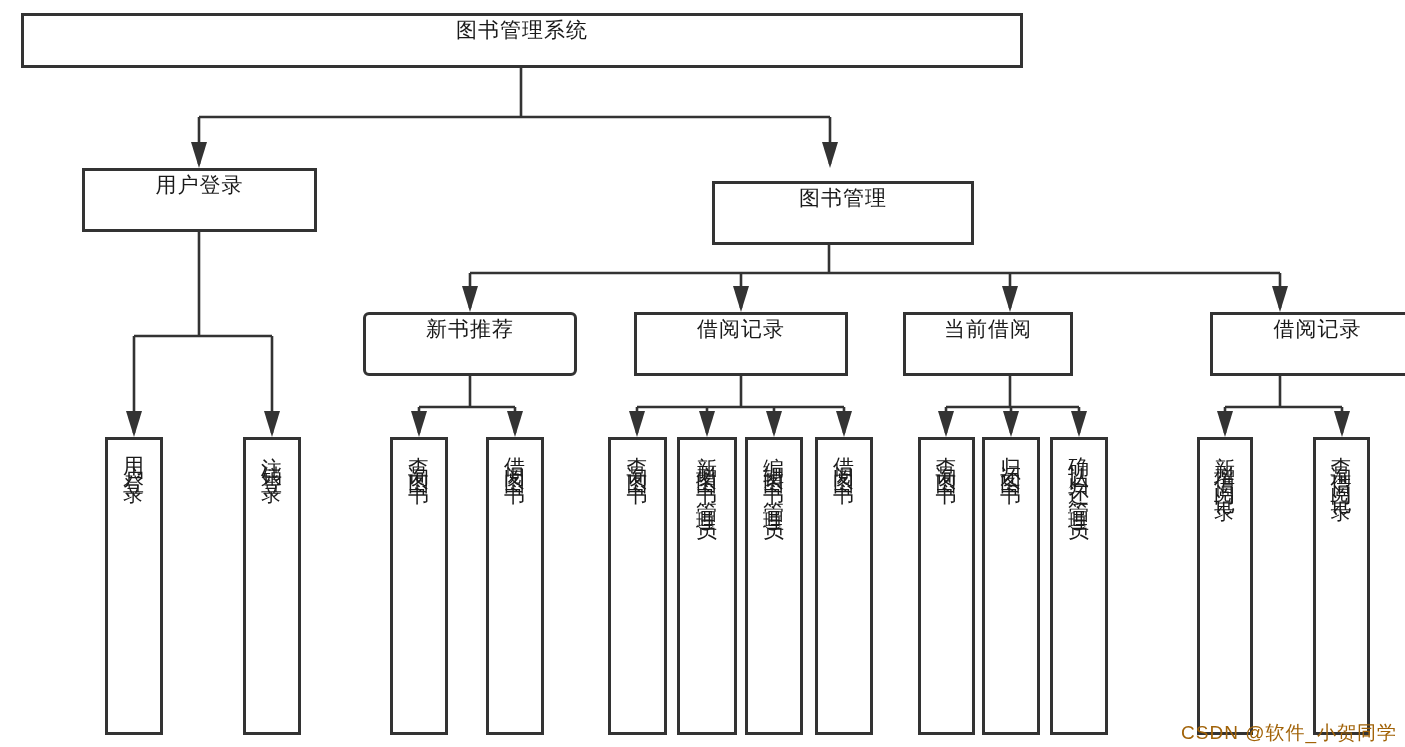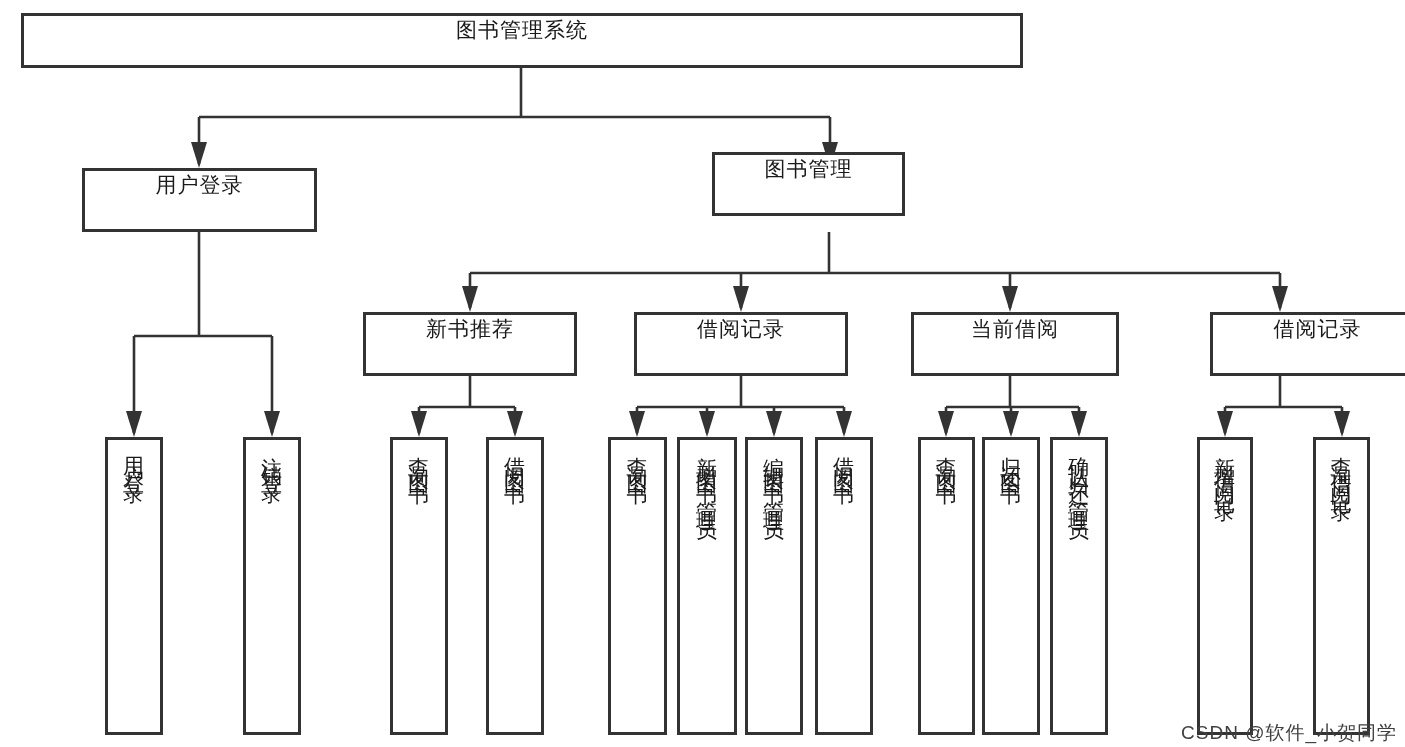--- a/index.html
+++ b/index.html
@@ -44,21 +44,21 @@
     text-orientation: mixed;
     font-size: 21px;
     line-height: 1;
     letter-spacing: 9px;
   }
   .watermark {
     position: absolute;
     right: 8px;
     bottom: 1px;
     font-size: 19px;
-    color: #404040;
+    color: #a16207;
     letter-spacing: 1px;
     z-index: 5;
     white-space: nowrap;
   }
 </style>
 </head>
 <body>
 
 <div class="stage">
 
@@ -112,31 +112,31 @@
     </g>
   </svg>
 
   <div class="node hbox" style="left:21px; top:13px; width:1002px; height:55px;">
     <span class="lbl">图书管理系统</span>
   </div>
 
   <div class="node hbox" style="left:82px; top:168px; width:235px; height:64px;">
     <span class="lbl">用户登录</span>
   </div>
-  <div class="node hbox" style="left:712px; top:152px; width:193px; height:64px;">
+  <div class="node hbox" style="left:712px; top:181px; width:262px; height:64px;">
     <span class="lbl">图书管理</span>
   </div>
 
-  <div class="node hbox" style="left:363px; top:312px; width:214px; height:64px;">
+  <div class="node hbox" style="left:363px; top:312px; width:214px; height:64px;border-radius:6px;">
     <span class="lbl">新书推荐</span>
   </div>
   <div class="node hbox" style="left:634px; top:312px; width:214px; height:64px;">
     <span class="lbl">借阅记录</span>
   </div>
-  <div class="node hbox" style="left:903px; top:312px; width:208px; height:64px;margin-left:8px;">
+  <div class="node hbox" style="left:903px; top:312px; width:170px; height:64px;">
     <span class="lbl">当前借阅</span>
   </div>
   <div class="node hbox" style="left:1173px; top:312px; width:215px; height:64px;margin-left:37px;">
     <span class="lbl">借阅记录</span>
   </div>
 
   <div class="node vbox" style="left:105px; top:437px; width:58px; height:298px;">
     <span class="lbl">用户登录</span>
   </div>
   <div class="node vbox" style="left:243px; top:437px; width:58px; height:298px;">

